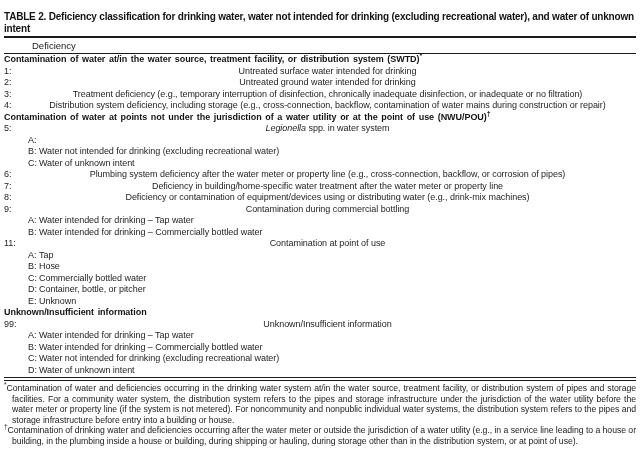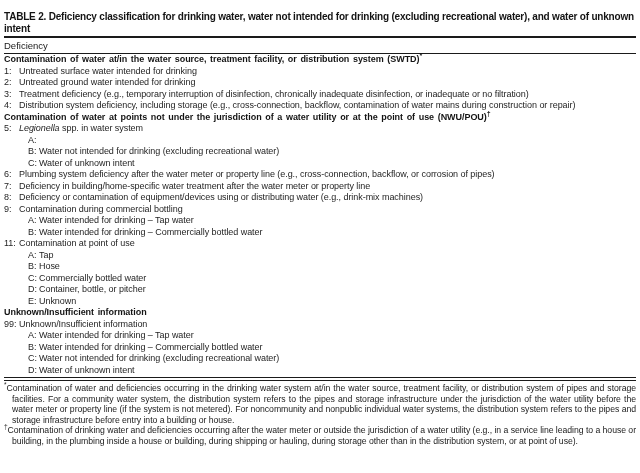--- a/index.html
+++ b/index.html
@@ -9,27 +9,27 @@
     color:#1e1e1e;
   }
   .page { padding:11px 4px 0 4px; }
 
   .title {
     font-weight:bold; font-size:10px; line-height:11.5px;
     letter-spacing:-0.2px; color:#141414;
   }
   .rule-heavy { height:2px; background:#1a1a1a; margin-top:2px; }
   .rule-light { height:1px; background:#1a1a1a; }
-  .colhead-row { font-size:9.5px; line-height:13px; padding:1px 0; color:#1a1a1a; }
+  .colhead-row { font-size:9.5px; line-height:13px; padding:1px 0; color:#1a1a1a;margin-left:28px; }
 
   .row { font-size:9px; line-height:11.5px; letter-spacing:-0.05px; white-space:nowrap; }
   .sec-header { font-weight:bold; word-spacing:1.2px; color:#141414; }
   .item-row { display:flex; }
   .num { width:15px; flex:none; }
-  .itext { flex:1; overflow:hidden; }
+  .itext { flex:1; overflow:hidden;text-align:center; }
   .sub-row { display:flex; margin-left:24px; }
   .letter { width:11px; flex:none; }
 
   sup { font-size:7px; line-height:0; vertical-align:super; }
 
   .rule-double {
     height:2px; margin-top:1px;
     border-top:1px solid #1a1a1a; border-bottom:1px solid #1a1a1a;
   }
   .fnotes { margin-top:2px; }

